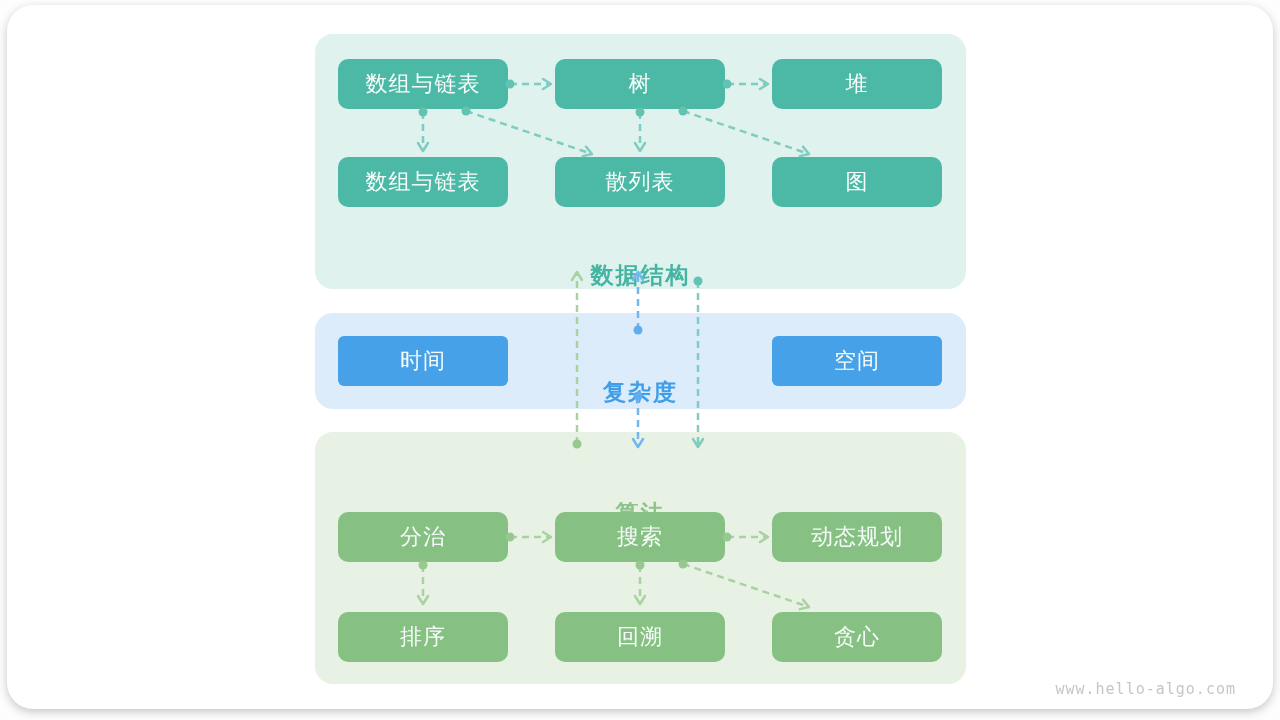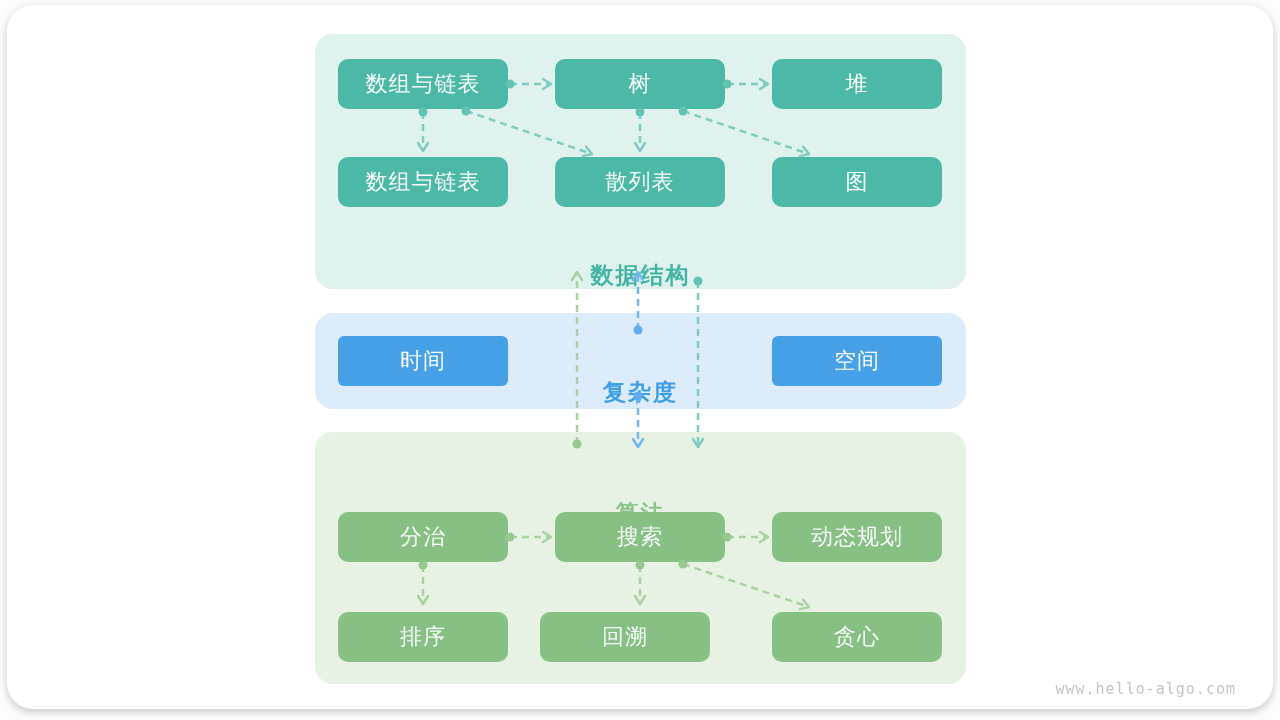--- a/index.html
+++ b/index.html
@@ -94,21 +94,21 @@
     </div>
   <div class="node node-al" style="left:555px; top:512px;">
       <span>搜索</span>
     </div>
   <div class="node node-al" style="left:772px; top:512px;">
       <span>动态规划</span>
     </div>
   <div class="node node-al" style="left:338px; top:612px;">
       <span>排序</span>
     </div>
-  <div class="node node-al" style="left:540px; top:612px;">
+  <div class="node node-al" style="left:555px; top:612px;">
       <span>回溯</span>
     </div>
   <div class="node node-al" style="left:772px; top:612px;">
       <span>贪心</span>
     </div>
 
   <svg class="edges" viewBox="0 0 1280 720">
     <defs>
       <marker id="dotT" markerUnits="userSpaceOnUse" markerWidth="12" markerHeight="12" refX="6" refY="6">
           <circle class="dot-t" cx="6" cy="6" r="4.5"></circle>

